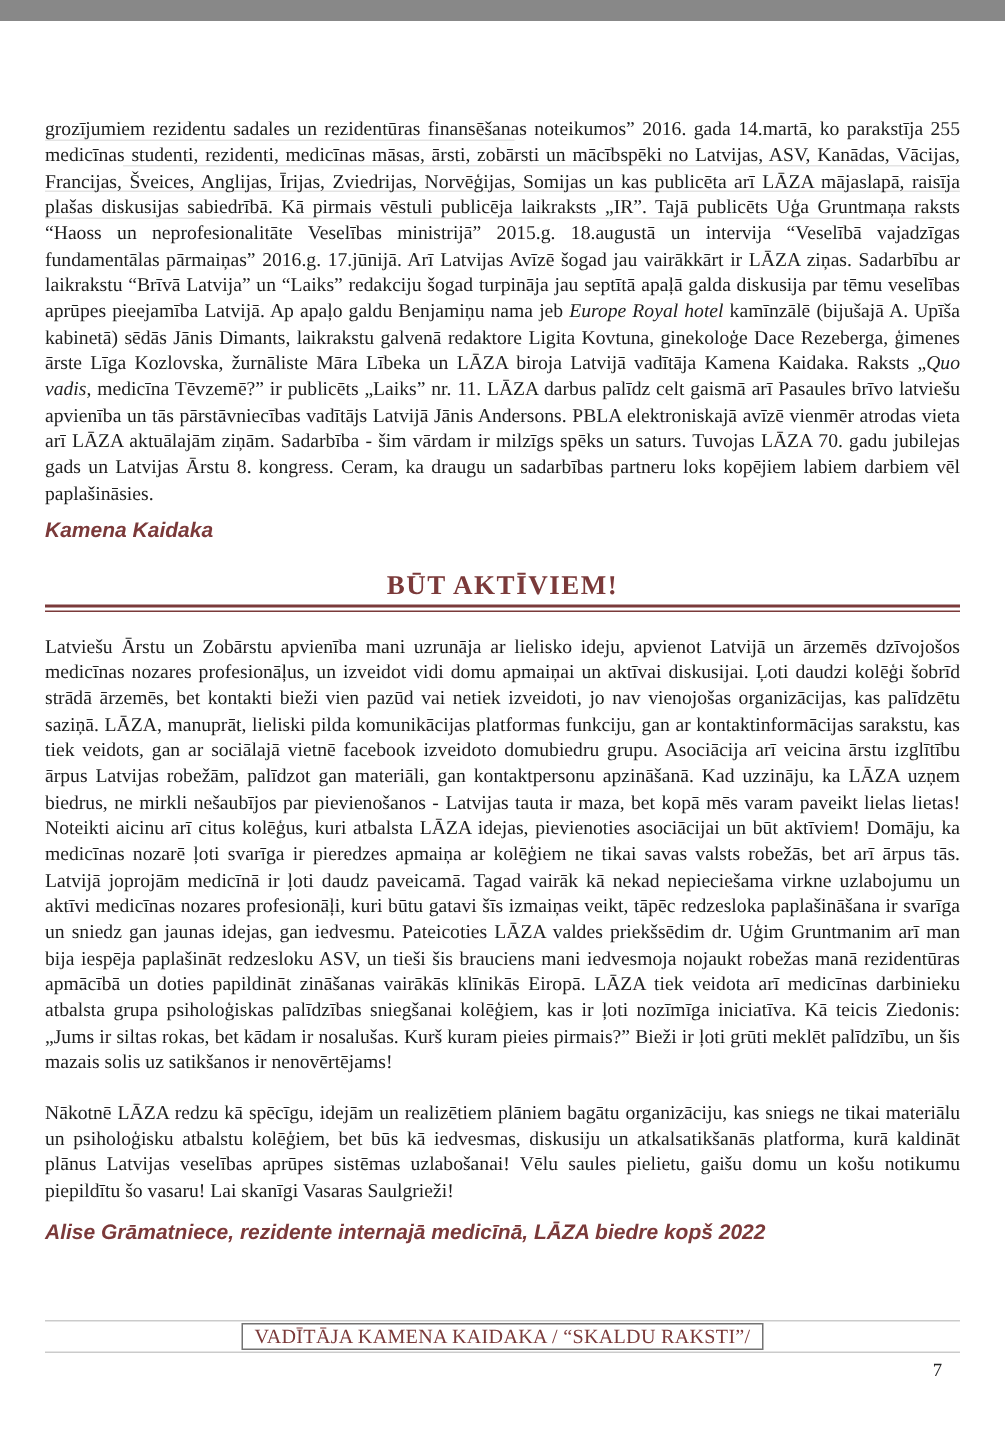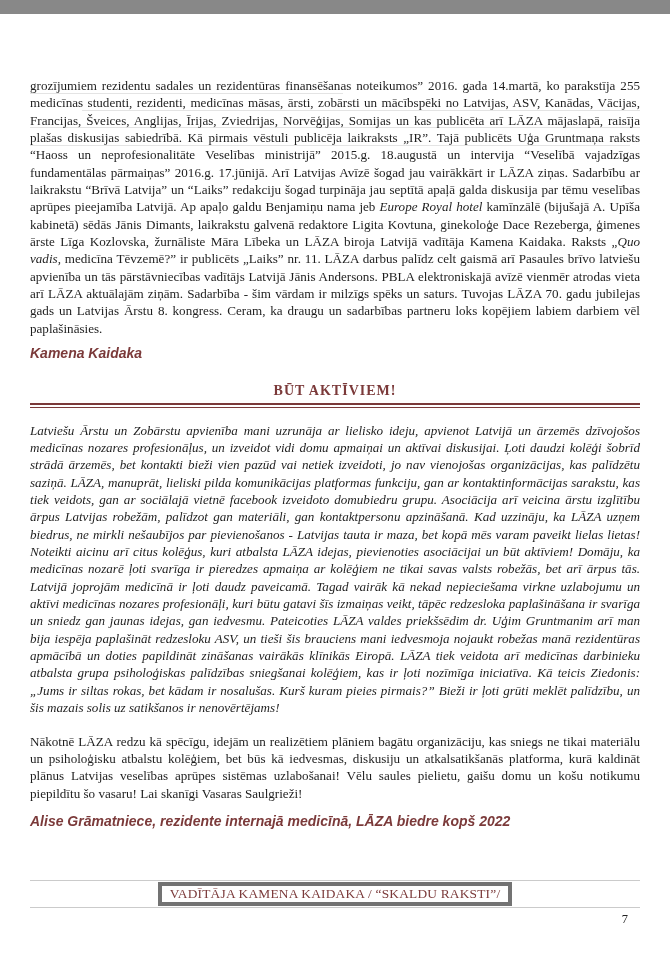--- a/index.html
+++ b/index.html
@@ -18,36 +18,36 @@
     top: 63px;
     left: 30px;
     width: 610px;
   }
   .body-text {
     margin: 0;
     font-size: 13.1px;
     line-height: 17.35px;
     text-align: justify;
   }
-  .body-text.p2 { margin-top: 14px; font-style: italic; }
+  .body-text.p2 { margin-top: 14px; }
   .body-text.p3 { margin-top: 16px; }
   .signature {
     margin: 9px 0 0 0;
     font-family: "Liberation Sans", sans-serif;
     font-size: 14px;
     line-height: 15px;
     font-weight: bold;
     font-style: italic;
     color: var(--accent-maroon, #7b3a3a);
   }
   .signature.sig2 { margin-top: 12px; }
   .section-title {
     margin: 21px 0 0 0;
     text-align: center;
-    font-size: 14px;
+    font-size: 18px;
     line-height: 17px;
     font-weight: bold;
     letter-spacing: 1px;
     color: var(--accent-maroon, #7b3a3a);
   }
   .title-rule {
     margin-top: 4px;
     height: 1.5px;
     border-top: 2.5px solid var(--accent-maroon, #7b3a3a);
     border-bottom: 1px solid var(--accent-maroon, #7b3a3a);
@@ -76,21 +76,21 @@
     color: var(--accent-maroon, #7b3a3a);
   }
   .office-email {
     color: var(--link-red, #a6484c);
     text-decoration: none;
     cursor: pointer;
   }
   .footer-line2-wrap { margin-top: 1px; text-align: center; }
   .footer-line2 {
     display: inline-block;
-    border: 4px solid #737373;
+    border: 1px solid #737373;
     padding: 0 8px;
     font-size: 13.4px;
     line-height: 16px;
     letter-spacing: 0.2px;
     color: var(--accent-maroon, #7b3a3a);
   }
   .footer-rule.bottom { margin-top: 1px; }
   .page-number {
     margin-top: 4px;
     padding-right: 12px;

